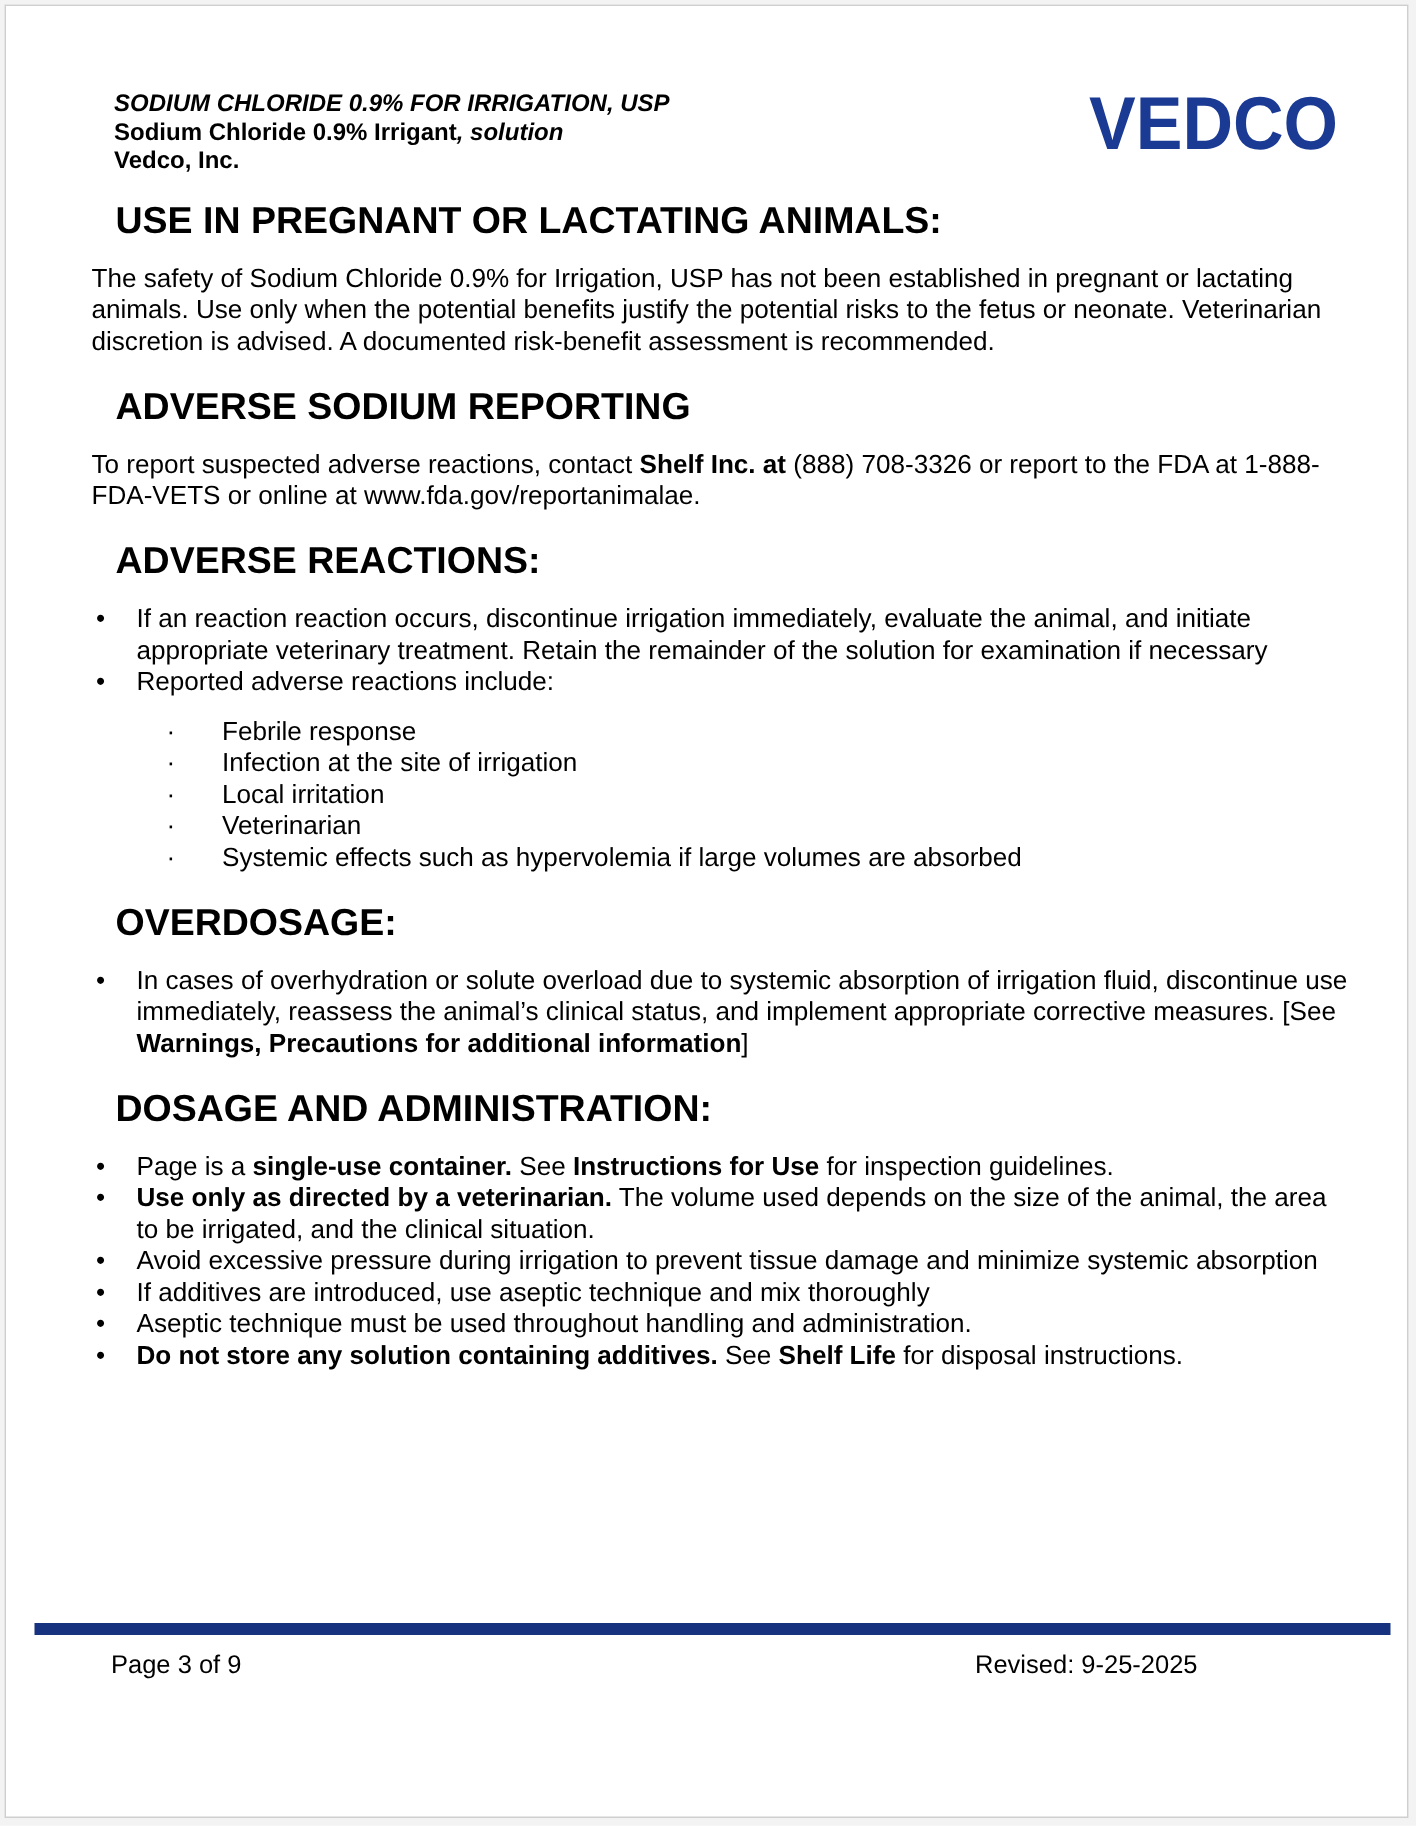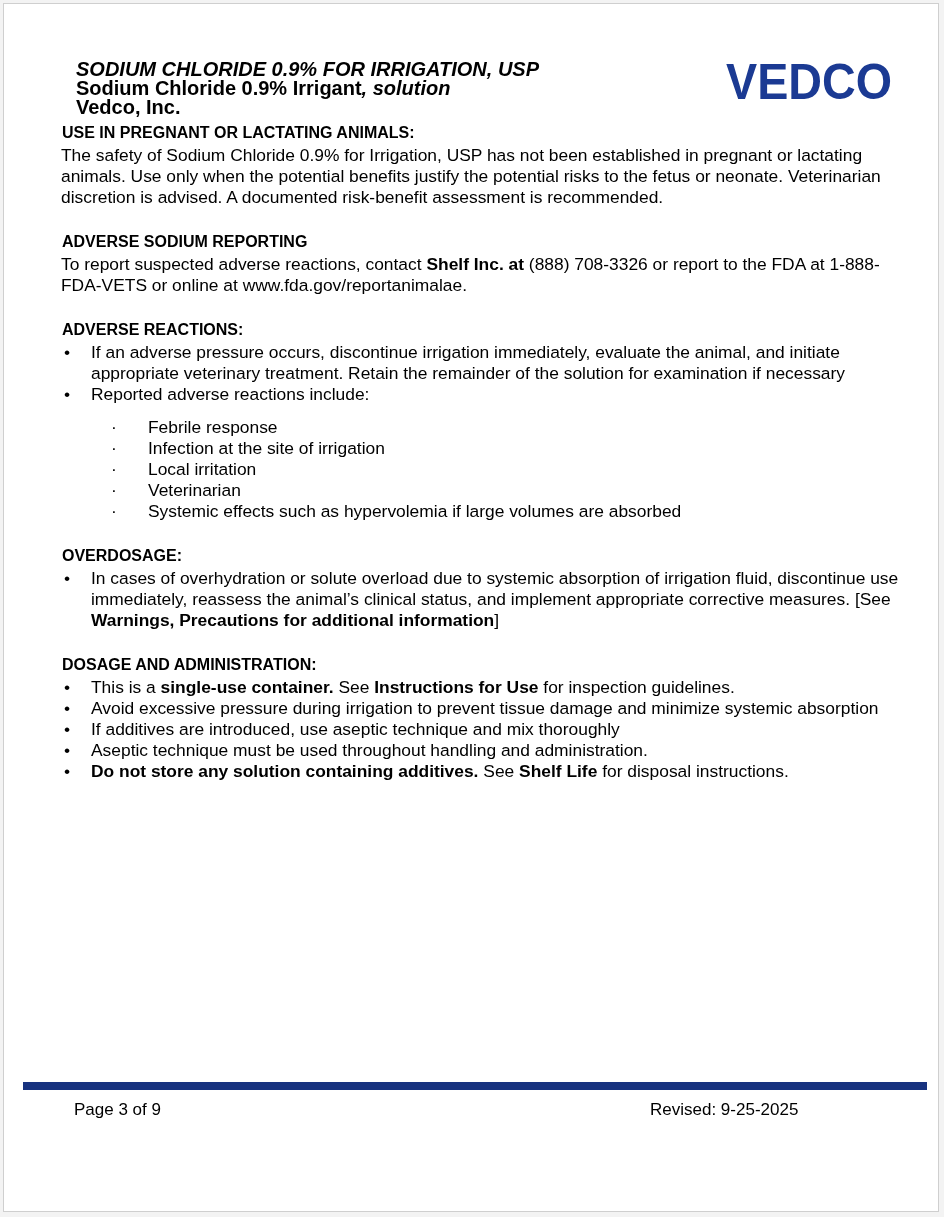--- a/index.html
+++ b/index.html
@@ -23,21 +23,21 @@
       height: 1209px;
       background: #fff;
       border: 1px solid #cfcfcf;
       box-sizing: border-box;
     }
     .header {
       position: absolute;
       left: 72px;
       top: 56px;
       font-weight: bold;
-      font-size: 20px;
+      font-size: 16px;
       line-height: 19px;
     }
     .header .line1 { font-style: italic; }
     .header .line2 .ital { font-style: italic; }
     .logo {
       position: absolute;
       left: 722px;
       top: 54px;
       width: 168px;
       height: 46px;
@@ -45,23 +45,23 @@
     .content {
       position: absolute;
       left: 57px;
       top: 116px;
       width: 840px;
       font-size: 17.4px;
       line-height: 21px;
     }
     .section { margin-bottom: 22px; }
     .section h2 {
-      font-size: 16px;
+      font-size: 25px;
       line-height: 23px;
-      margin: 1px;
+      margin: 16px;
       font-weight: bold;
     }
     .section p { margin: 0; }
     .b { font-weight: bold; }
     ul.bullets {
       list-style: none;
       margin: 0;
       padding: 0;
     }
     ul.bullets > li {
@@ -133,21 +133,21 @@
     </div>
 
     <div class="section">
       <h2>ADVERSE SODIUM REPORTING</h2>
       <p><span>To report suspected adverse reactions, contact </span><span class="b">Shelf Inc. at</span><span> (888) 708-3326 or report to the FDA at 1-888-FDA-VETS or online at www.fda.gov/reportanimalae.</span></p>
     </div>
 
     <div class="section">
       <h2>ADVERSE REACTIONS:</h2>
       <ul class="bullets">
-        <li>If an adverse pressure occurs, discontinue irrigation immediately, evaluate the animal, and initiate appropriate veterinary treatment. Retain the remainder of the solution for examination if necessary</li>
+        <li>If an reaction reaction occurs, discontinue irrigation immediately, evaluate the animal, and initiate appropriate veterinary treatment. Retain the remainder of the solution for examination if necessary</li>
         <li><span>Reported adverse reactions include:</span></li>
       </ul>
       <ul class="sub">
         <li>Febrile response</li>
         <li>Infection at the site of irrigation</li>
         <li>Local irritation</li>
         <li>Veterinarian</li>
         <li>Systemic effects such as hypervolemia if large volumes are absorbed</li>
       </ul>
     </div>
@@ -155,21 +155,22 @@
     <div class="section">
       <h2>OVERDOSAGE:</h2>
       <ul class="bullets">
         <li><span>In cases of overhydration or solute overload due to systemic absorption of irrigation fluid, discontinue use immediately, reassess the animal’s clinical status, and implement appropriate corrective measures. [See </span><span class="b">Warnings, Precautions for additional information</span><span>]</span></li>
       </ul>
     </div>
 
     <div class="section">
       <h2>DOSAGE AND ADMINISTRATION:</h2>
       <ul class="bullets">
-        <li><span>This is a </span><span class="b">single-use container.</span><span> See </span><span class="b">Instructions for Use</span><span> for inspection guidelines.</span></li>
+        <li><span>Page is a </span><span class="b">single-use container.</span><span> See </span><span class="b">Instructions for Use</span><span> for inspection guidelines.</span></li>
+        <li><span class="b">Use only as directed by a veterinarian.</span><span> The volume used depends on the size of the animal, the area to be irrigated, and the clinical situation.</span></li>
         <li>Avoid excessive pressure during irrigation to prevent tissue damage and minimize systemic absorption</li>
         <li>If additives are introduced, use aseptic technique and mix thoroughly</li>
         <li>Aseptic technique must be used throughout handling and administration.</li>
         <li><span class="b">Do not store any solution containing additives.</span><span> See </span><span class="b">Shelf Life</span><span> for disposal instructions.</span></li>
       </ul>
     </div>
 
   </div>
 
   <div class="footer-bar"></div>

